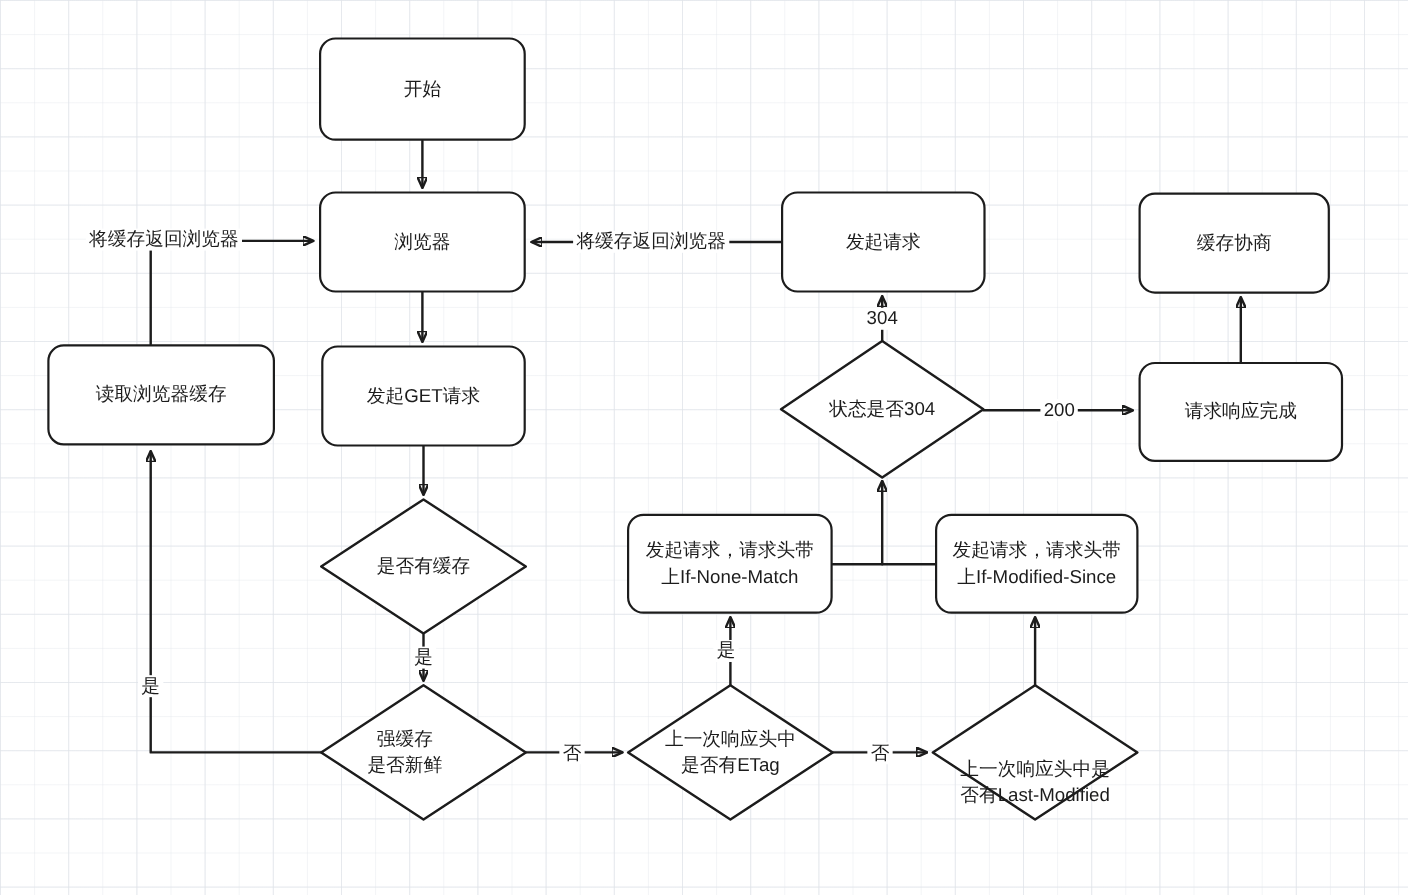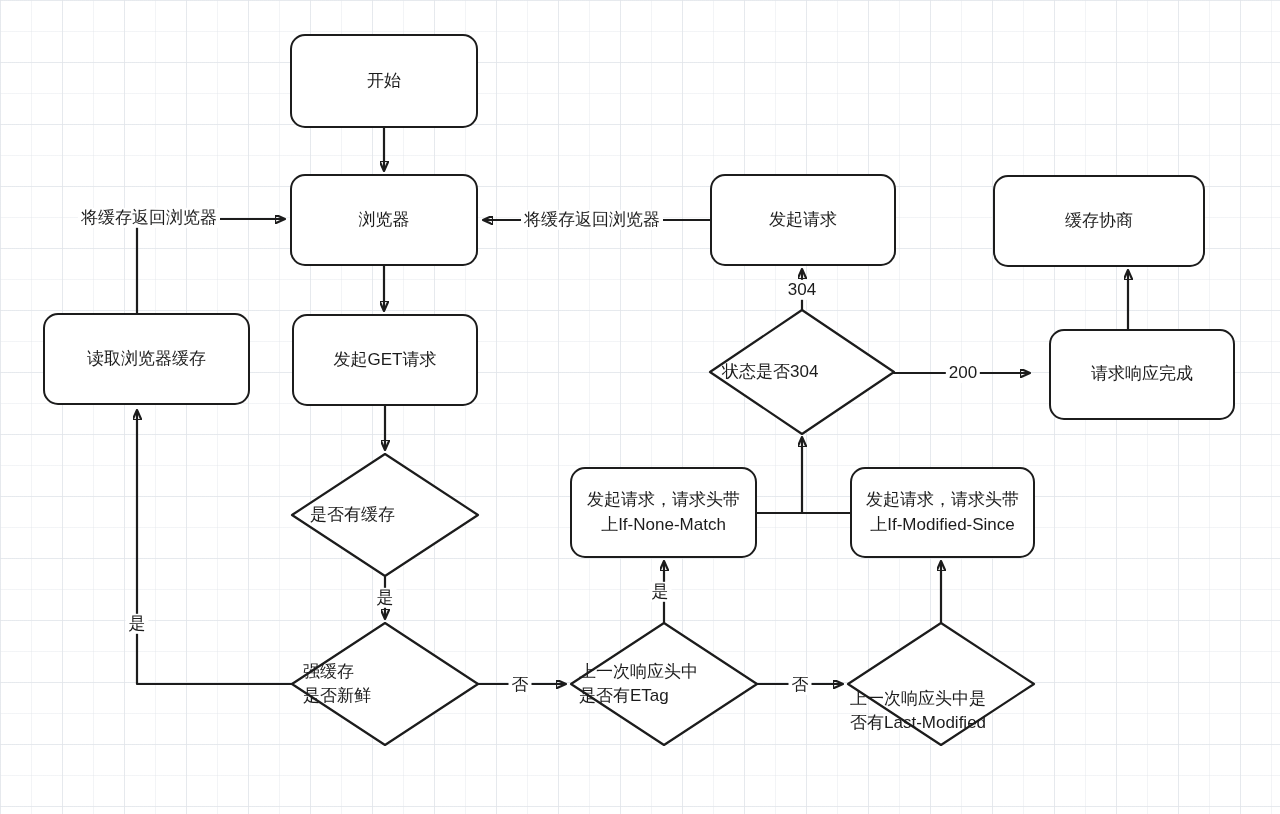--- a/index.html
+++ b/index.html
@@ -31,21 +31,21 @@
     border-radius:15px;
     display:flex;align-items:center;justify-content:center;
     text-align:center;
     font-size:17px;line-height:1.45;
     white-space:pre-line;
     padding:4px 10px;
   }
   .dlabel{
     position:absolute;
     transform:translate(-50%,-50%);
-    text-align:left;
+    text-align:center;
     font-size:17px;line-height:1.4;
     white-space:pre-line;
     pointer-events:none;
   }
   .elabel{
     position:absolute;
     transform:translate(-50%,-50%);
     background:#ffffff;
     padding:0 3px;
     font-size:17px;line-height:1.2;
@@ -87,27 +87,27 @@
     <polygon points="664,623 757,684 664,745 571,684"></polygon>
     <polygon points="941,623 1034,684 941,745 848,684"></polygon>
   </svg>
 
   <div class="node" style="left:290px;top:34px;width:188px;height:94px;">开始</div>
 
   <div class="node" style="left:290px;top:174px;width:188px;height:92px;">浏览器</div>
 
   <div class="node" style="left:710px;top:174px;width:186px;height:92px;">发起请求</div>
 
-  <div class="node" style="left:993px;top:175px;width:212px;height:92px;">缓存协商</div>
+  <div class="node" style="left:1035px;top:175px;width:174px;height:92px;">缓存协商</div>
 
   <div class="node" style="left:43px;top:313px;width:207px;height:92px;">读取浏览器缓存</div>
 
   <div class="node" style="left:292px;top:314px;width:186px;height:92px;">发起GET请求</div>
 
-  <div class="node" style="left:1035px;top:329px;width:186px;height:91px;margin-left:14px;">请求响应完成</div>
+  <div class="node" style="left:1035px;top:329px;width:186px;height:91px;">请求响应完成</div>
 
   <div class="node" style="left:570px;top:467px;width:187px;height:91px;">发起请求，请求头带
 上If-None-Match</div>
 
   <div class="node" style="left:850px;top:467px;width:185px;height:91px;">发起请求，请求头带
 上If-Modified-Since</div>
 
   <div class="dlabel" style="left:385px;top:515px;width:150px;">是否有缓存</div>
 
   <div class="dlabel" style="left:368px;top:684px;width:130px;">强缓存

